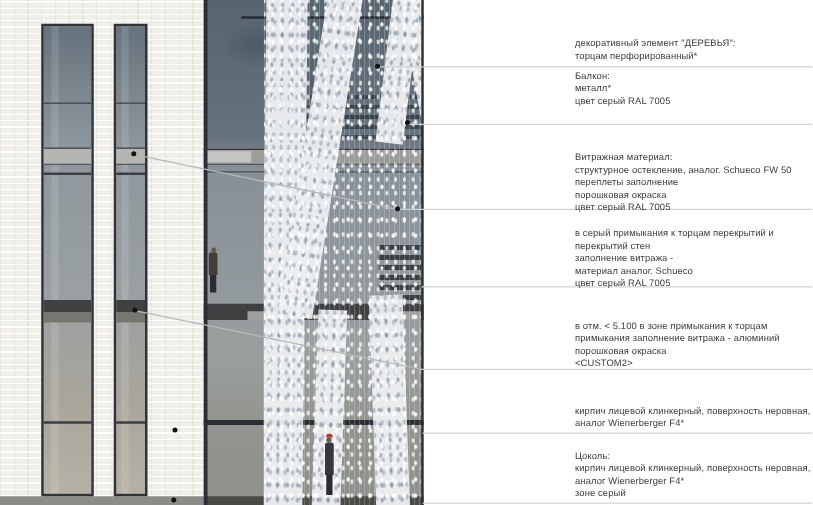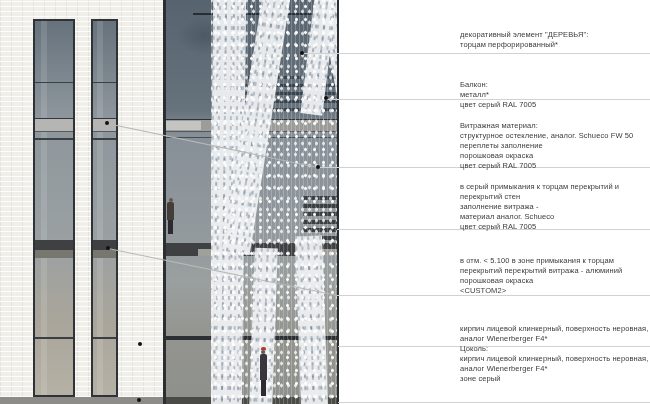--- a/index.html
+++ b/index.html
@@ -180,21 +180,21 @@
   <div class="dot" style="left:316px;top:165px"></div>
   <div class="dot" style="left:106px;top:246px"></div>
   <div class="dot" style="left:138px;top:342px"></div>
   <div class="dot" style="left:137px;top:398px"></div>
 
   <div class="ann" style="top:30px">
     <div>декоративный элемент "ДЕРЕВЬЯ":</div>
     <div>торцам перфорированный*</div>
   </div>
 
-  <div class="ann" style="top:80px">
+  <div class="ann" style="top:56px">
     <div>Балкон:</div>
     <div>металл*</div>
     <div>цвет серый RAL 7005</div>
   </div>
 
   <div class="ann" style="top:121px">
     <div>Витражная материал:</div>
     <div>структурное остекление, аналог. Schueco FW 50</div>
     <div>переплеты заполнение</div>
     <div>порошковая окраска</div>
@@ -204,30 +204,30 @@
   <div class="ann" style="top:182px">
     <div>в серый примыкания к торцам перекрытий и</div>
     <div>перекрытий стен</div>
     <div>заполнение витража -</div>
     <div>материал аналог. Schueco</div>
     <div>цвет серый RAL 7005</div>
   </div>
 
   <div class="ann" style="top:256px">
     <div>в отм. &lt; 5.100 в зоне примыкания к торцам</div>
-    <div>перекрытий перекрытий витража - алюминий</div>
+    <div>примыкания заполнение витража - алюминий</div>
     <div>порошковая окраска</div>
     <div>&lt;CUSTOM2&gt;</div>
   </div>
 
   <div class="ann" style="top:324px">
     <div>кирпич лицевой клинкерный, поверхность неровная,</div>
     <div>аналог Wienerberger F4*</div>
   </div>
 
-  <div class="ann" style="top:344px">
+  <div class="ann" style="top:360px">
     <div>Цоколь:</div>
     <div>кирпич лицевой клинкерный, поверхность неровная,</div>
     <div>аналог Wienerberger F4*</div>
     <div>зоне серый</div>
   </div>
 
 </div>
 
 </body></html>

